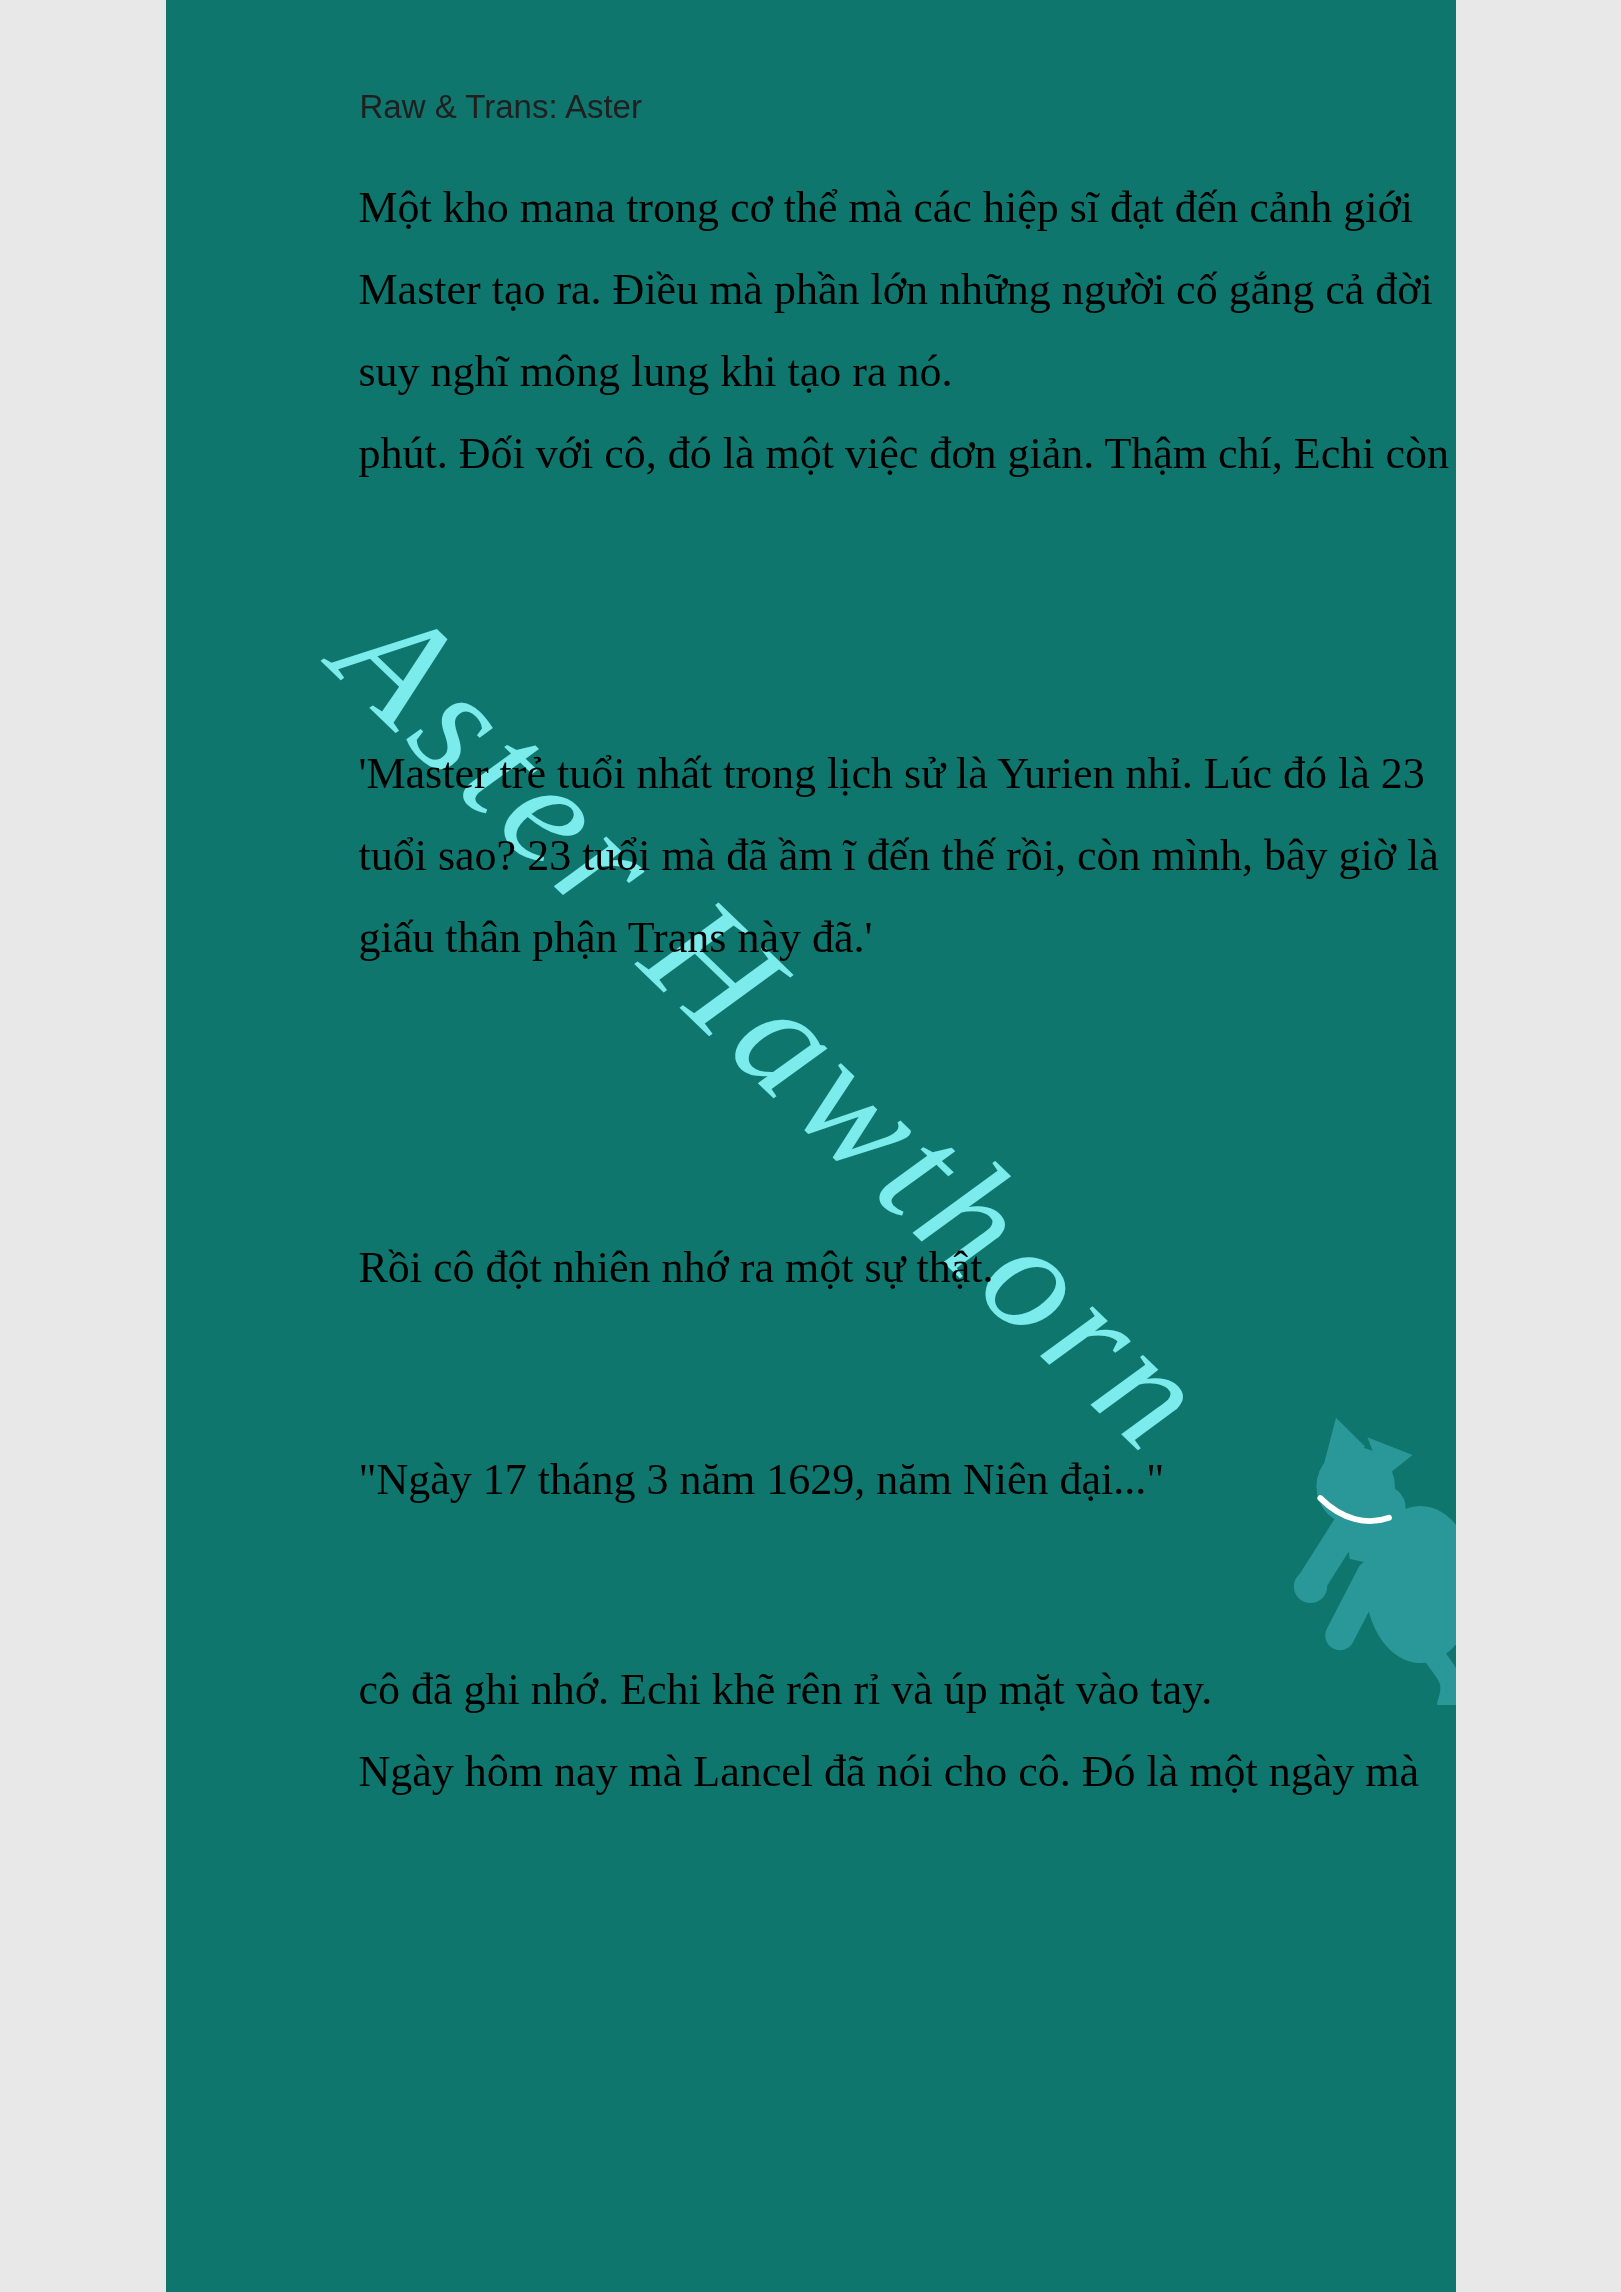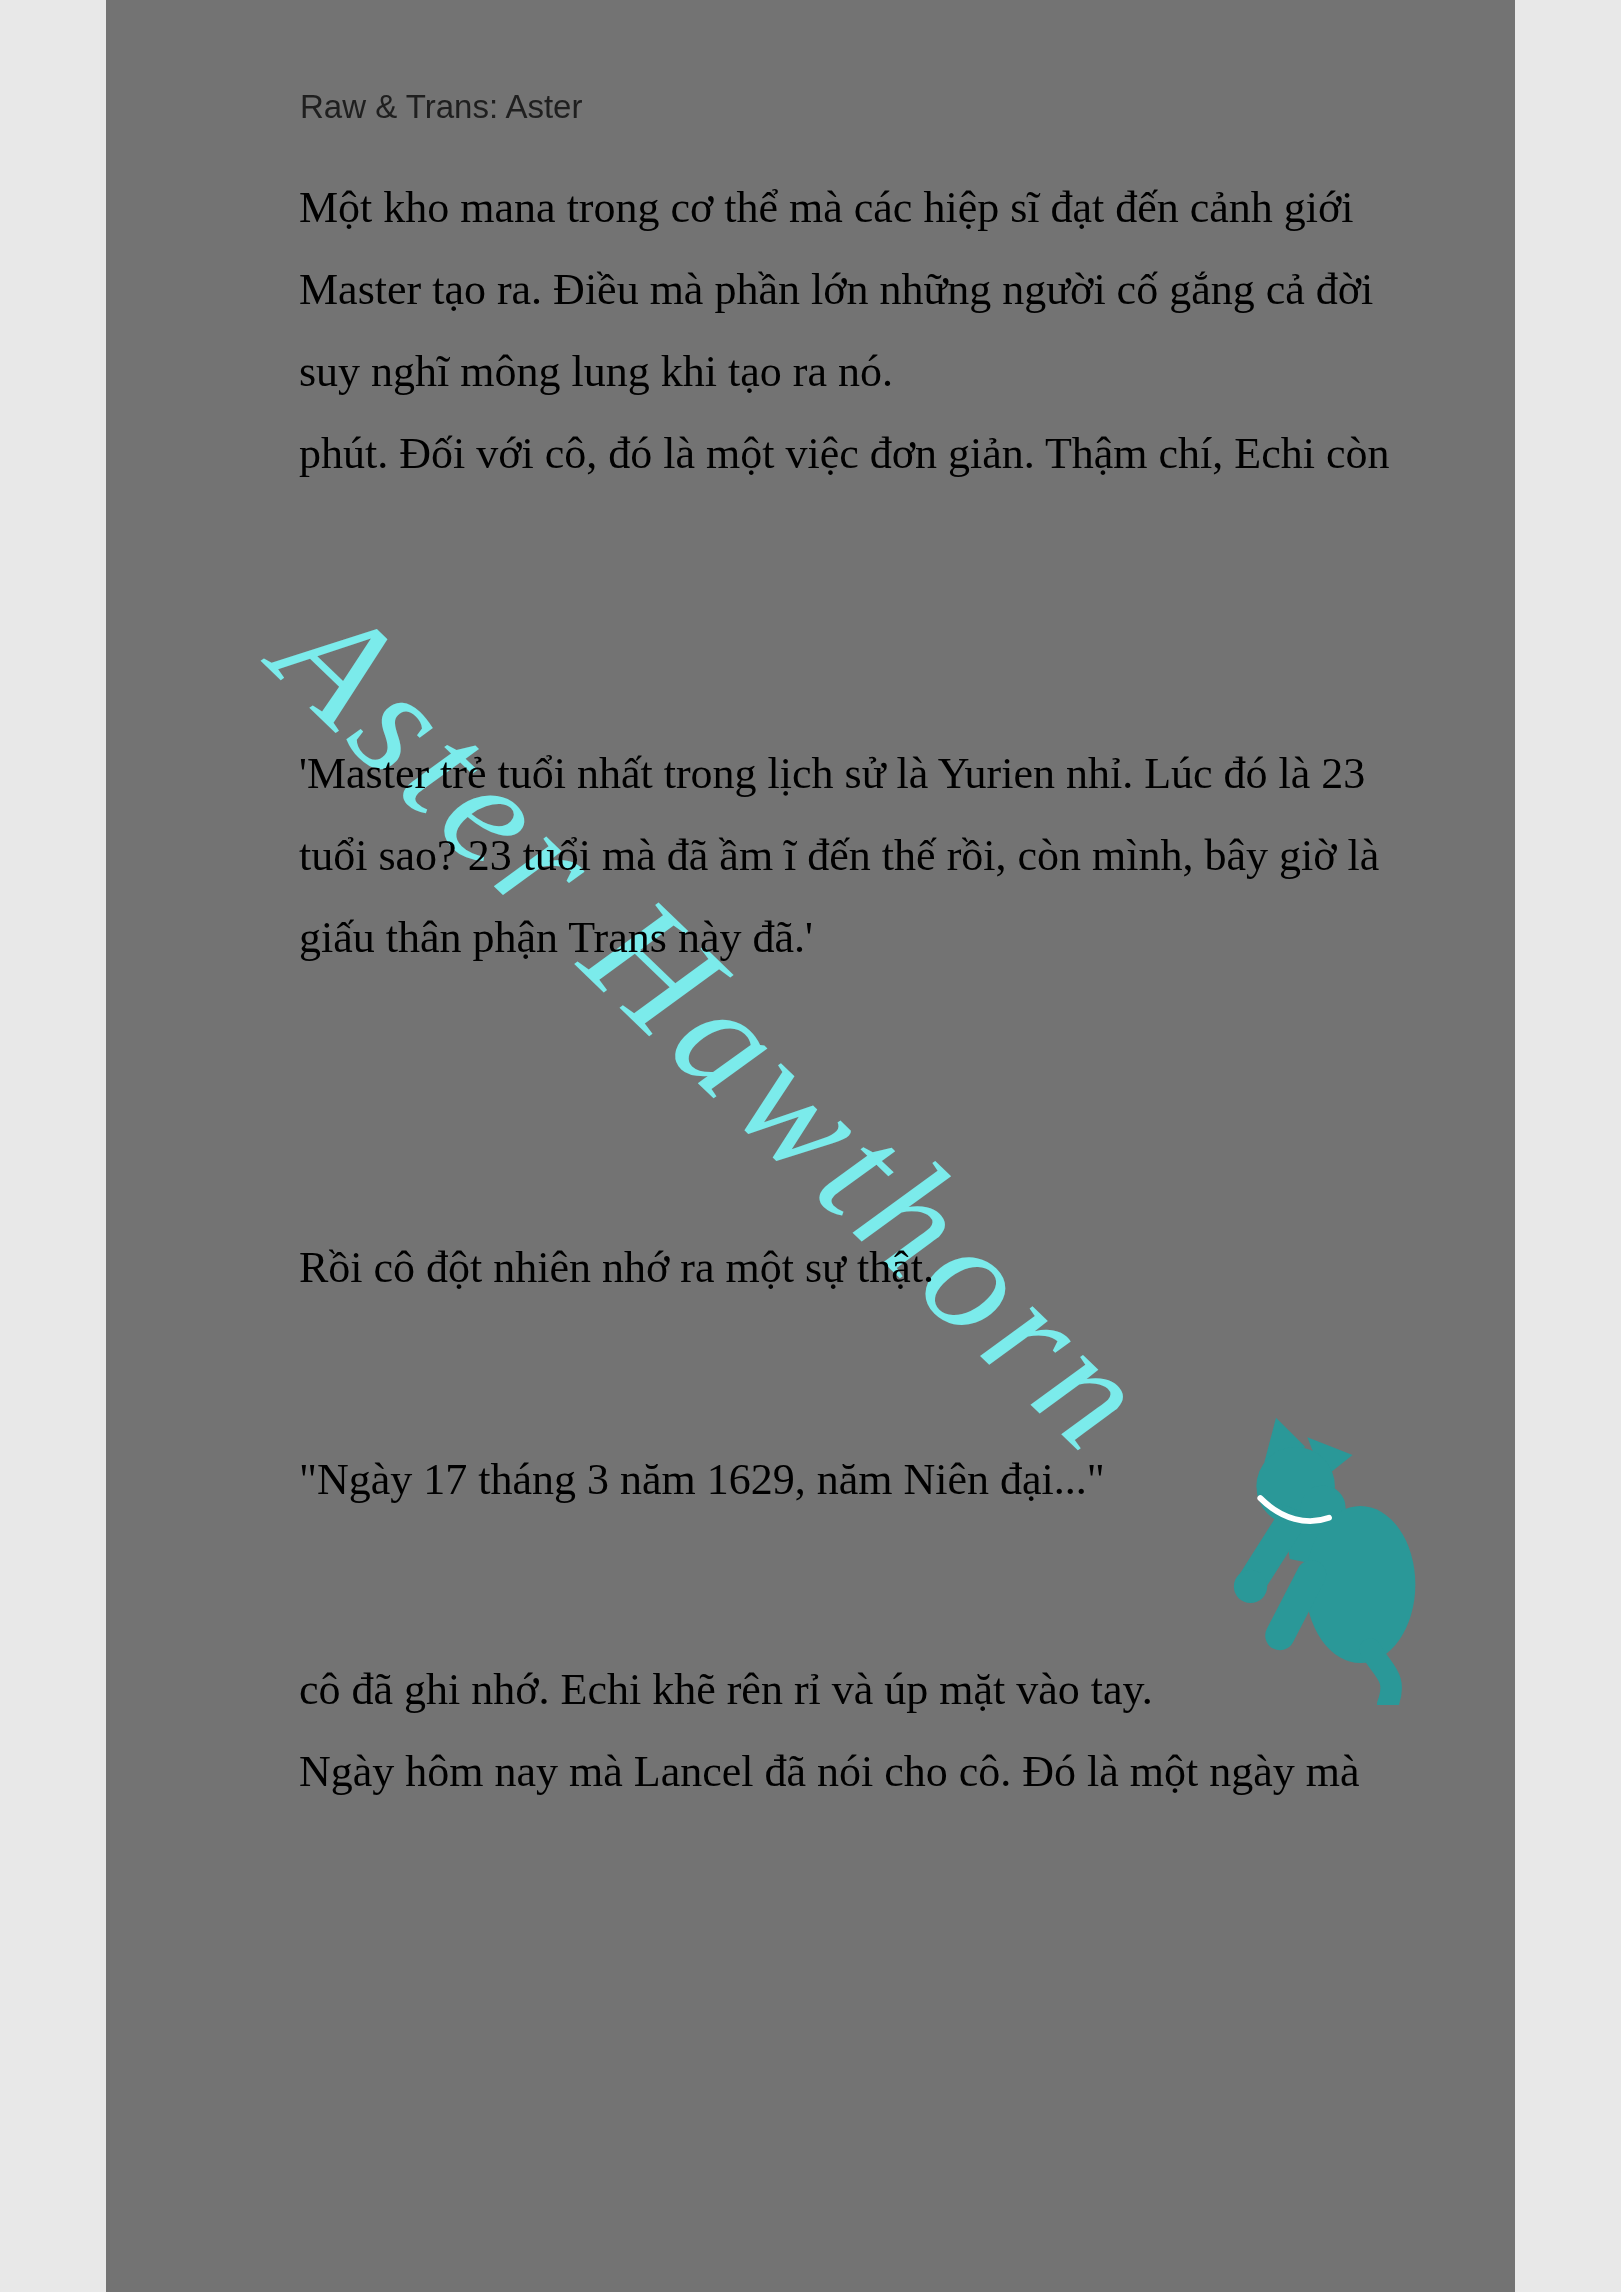--- a/index.html
+++ b/index.html
@@ -1,21 +1,21 @@
 <!DOCTYPE html>
 <html><head>
 <meta charset="utf-8">
 <style>
   html, body { margin: 0; padding: 0; background: #e8e8e8; }
   .page {
     position: relative;
-    width: 1409px;
+    width: 1290px;
     height: 2293px;
     margin: 0 auto;
-    background: #737373;
+    background: #0f766e;
     overflow: hidden;
     font-family: "Liberation Serif", "DejaVu Serif", serif;
     color: #000;
   }
 
   
   .header-credit {
     position: absolute;
     left: 194px;
     top: 86px;

